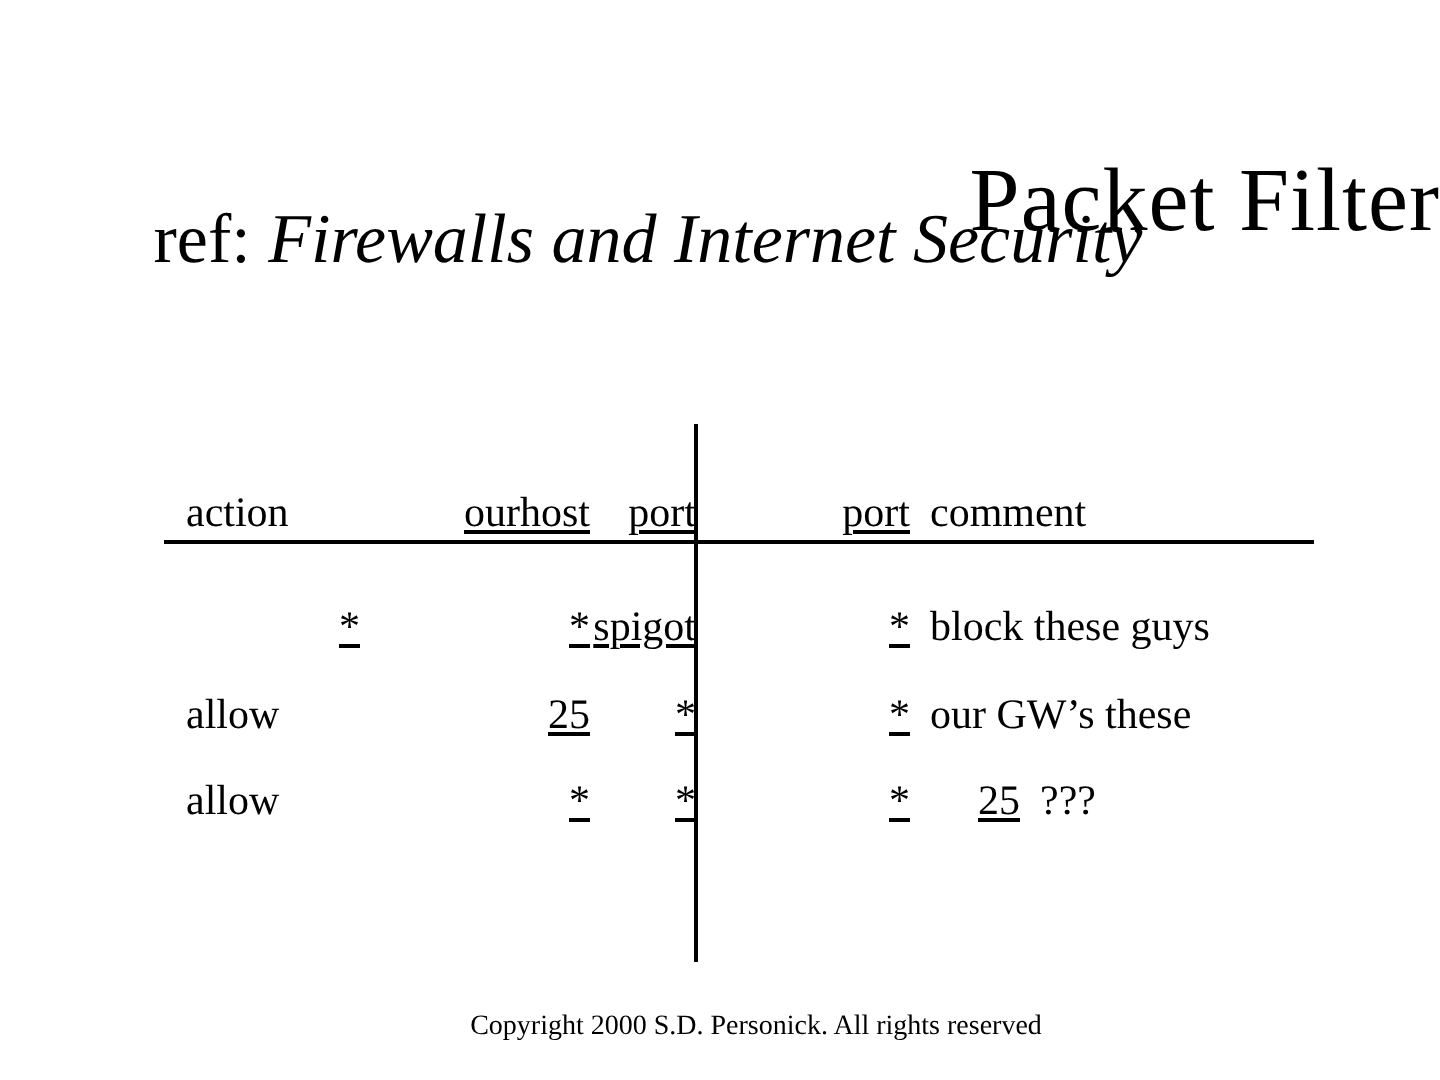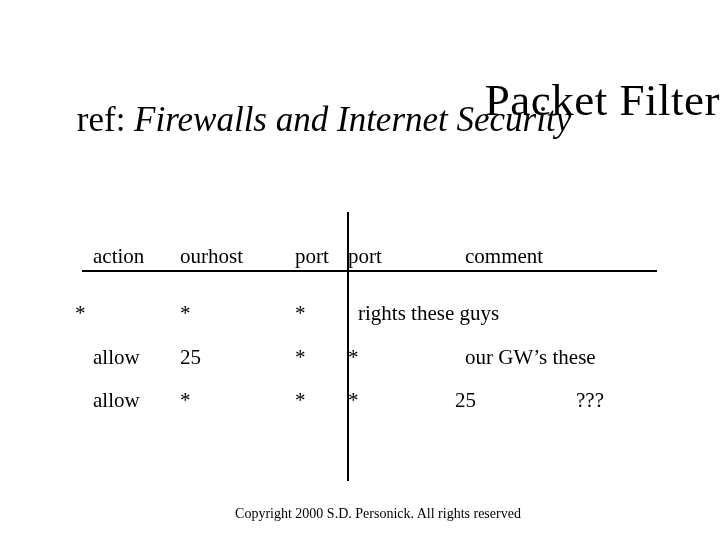--- a/index.html
+++ b/index.html
@@ -51,22 +51,22 @@
     grid-template-columns: 105px 115px 53px 107px 55px 150px;
     font-size: 21px;
     line-height: 28px;
     white-space: nowrap;
   }
   .header-row { top: 242px; }
   .row-0 { top: 299px; }
   .row-1 { top: 343px; }
   .row-2 { top: 386px; }
   .c-left   { padding-left: 18px; text-align: left; }
-  .c-center { text-align: left; }
-  .c-comment{ padding-left: 10px; text-align: center; }
+  .c-center { text-align: right; text-decoration: underline; }
+  .c-comment{ padding-left: 10px; text-align: left; }
   .hline {
     position: absolute;
     left: 82px;
     top: 270px;
     width: 575px;
     height: 2px;
     background: #000000;
   }
   .vline {
     position: absolute;
@@ -104,22 +104,23 @@
     <div class="c-left">action</div>
     <div class="c-center">ourhost</div>
     <div class="c-center">port</div>
     <div class="c-center">port</div>
     <div class="c-comment">comment</div>
   </div>
 
   <div class="trow row-0">
     <div class="c-center">*</div>
     <div class="c-center">*</div>
+    <div class="c-center">spigot</div>
     <div class="c-center">*</div>
-    <div class="c-comment">rights these guys</div>
+    <div class="c-comment">block these guys</div>
   </div>
 
   <div class="trow row-1">
     <div class="c-left">allow</div>
     <div class="c-center">25</div>
     <div class="c-center">*</div>
     <div class="c-center">*</div>
     <div class="c-comment">our GW’s these</div>
   </div>
 

